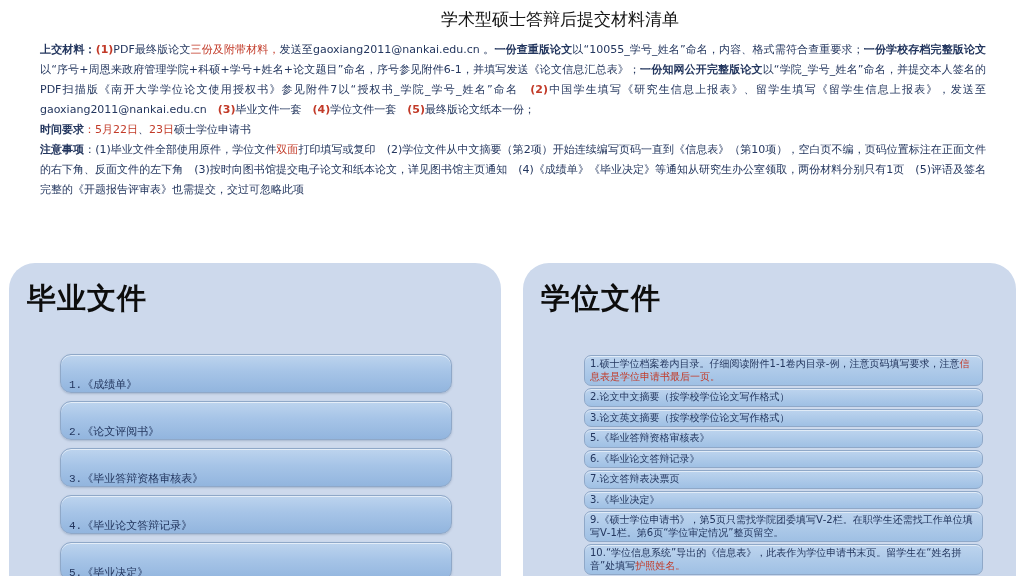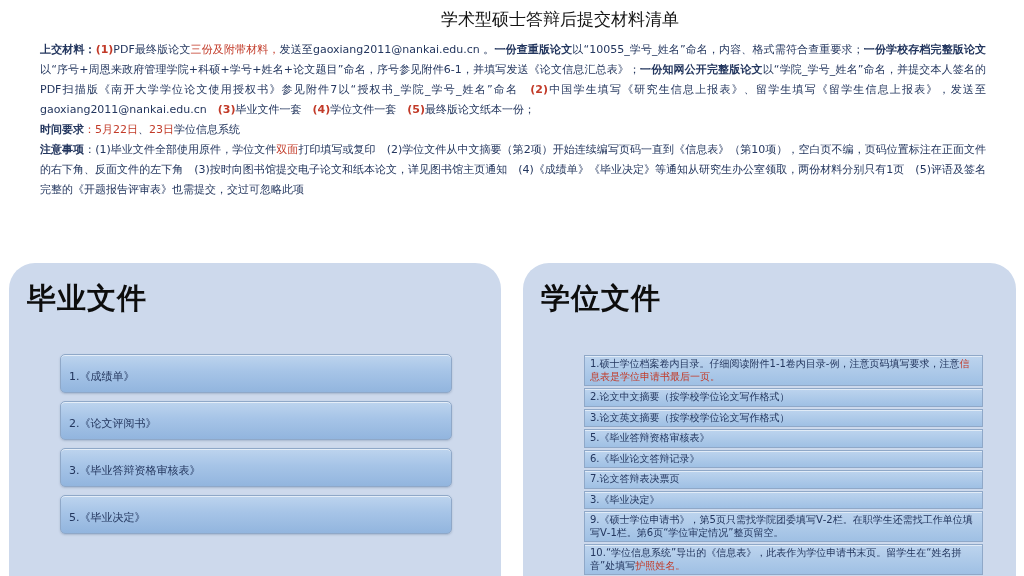--- a/index.html
+++ b/index.html
@@ -30,58 +30,61 @@
   .panel-right{left:523px;width:493px;}
   .panel-title{
     font-size:29px;font-weight:700;color:#0d0d0d;
     padding:16px 0 0 18px;letter-spacing:1px;margin:0;
   }
   .items{position:absolute;box-sizing:border-box;}
   .items-left{left:51px;top:91px;width:392px;}
   .items-right{left:61px;top:92px;width:399px;}
 
   .items-left .item{
-    height:39px;margin-bottom:8px;border-radius:5px;
+    height:39px;margin-bottom:8px;border-radius:11px;
     background:linear-gradient(180deg,#bdd4ee 0%,#a6c4e7 45%,#92b5de 100%);
     border:1px solid #8fa8c8;
     box-shadow:inset 0 1px 0 rgba(255,255,255,.6),0 1px 2px rgba(100,120,150,.35);
-    display:flex;align-items:center;padding:6px 8px 0 8px;
-    font-size:11px;color:#23365e;box-sizing:border-box;
+    display:flex;align-items:flex-end;padding:6px 8px 0 8px;
+    font-size:11px;color:#23365e;box-sizing:border-box;font-family:Liberation Mono, monospace;
   }
   .items-right .item{
-    margin-bottom:2px;border-radius:0;
+    margin-bottom:2px;border-radius:7px;
     background:linear-gradient(180deg,#bdd4ee 0%,#9fc0e4 100%);
     border:1px solid #8fa8c8;
     box-shadow:inset 0 1px 0 rgba(255,255,255,.55);
     padding:2px 5px;font-size:10px;line-height:12.5px;
     color:#23365e;box-sizing:border-box;
   }
 </style>
 </head>
 <body>
 
 <h1 class="page-title">学术型硕士答辩后提交材料清单</h1>
 
 <div class="textblock">
   <p class="para"><span class="s-b">上交材料：</span><span class="s-rb">(1)</span><span class="s-n">PDF最终版论文</span><span class="s-r">三份及附带材料，</span><span class="s-n">发送至gaoxiang2011@nankai.edu.cn 。</span><span class="s-b">一份查重版论文</span><span class="s-n">以“10055_学号_姓名”命名，内容、格式需符合查重要求；</span><span class="s-b">一份学校存档完整版论文</span><span class="s-n">以“序号+周恩来政府管理学院+科硕+学号+姓名+论文题目”命名，序号参见附件6-1，并填写发送《论文信息汇总表》；</span><span class="s-b">一份知网公开完整版论文</span><span class="s-n">以“学院_学号_姓名”命名，并提交本人签名的PDF扫描版《南开大学学位论文使用授权书》参见附件7以“授权书_学院_学号_姓名”命名　</span><span class="s-rb">(2)</span><span class="s-n">中国学生填写《研究生信息上报表》、留学生填写《留学生信息上报表》，发送至gaoxiang2011@nankai.edu.cn　</span><span class="s-rb">(3)</span><span class="s-n">毕业文件一套　</span><span class="s-rb">(4)</span><span class="s-n">学位文件一套　</span><span class="s-rb">(5)</span><span class="s-n">最终版论文纸本一份；</span></p>
-  <p class="para"><span class="s-b">时间要求</span><span class="s-r">：5月22日</span><span class="s-n">、</span><span class="s-r">23日</span><span class="s-n">学位信息系统</span></p>
+  <p class="para"><span class="s-b">时间要求</span><span class="s-r">：5月22日</span><span class="s-n">、</span><span class="s-r">23日</span><span class="s-n">硕士学位申请书</span></p>
   <p class="para"><span class="s-b">注意事项</span><span class="s-n">：(1)毕业文件全部使用原件，学位文件</span><span class="s-r">双面</span><span class="s-n">打印填写或复印　(2)学位文件从中文摘要（第2项）开始连续编写页码一直到《信息表》（第10项），空白页不编，页码位置标注在正面文件的右下角、反面文件的左下角　(3)按时向图书馆提交电子论文和纸本论文，详见图书馆主页通知　(4)《成绩单》《毕业决定》等通知从研究生办公室领取，两份材料分别只有1页　(5)评语及签名完整的《开题报告评审表》也需提交，交过可忽略此项</span></p>
 </div>
 
 <div class="panel panel-left">
   <h2 class="panel-title">毕业文件</h2>
   <div class="items items-left">
       <div class="item">
         <div><span class="s-n">1.《成绩单》</span></div>
       </div>
       <div class="item">
         <div><span class="s-n">2.《论文评阅书》</span></div>
       </div>
       <div class="item">
         <div><span class="s-n">3.《毕业答辩资格审核表》</span></div>
+      </div>
+      <div class="item">
+        <div><span class="s-n">4.《毕业论文答辩记录》</span></div>
       </div>
       <div class="item">
         <div><span class="s-n">5.《毕业决定》</span></div>
       </div>
     </div>
 </div>
 
 <div class="panel panel-right">
   <h2 class="panel-title">学位文件</h2>
   <div class="items items-right">

